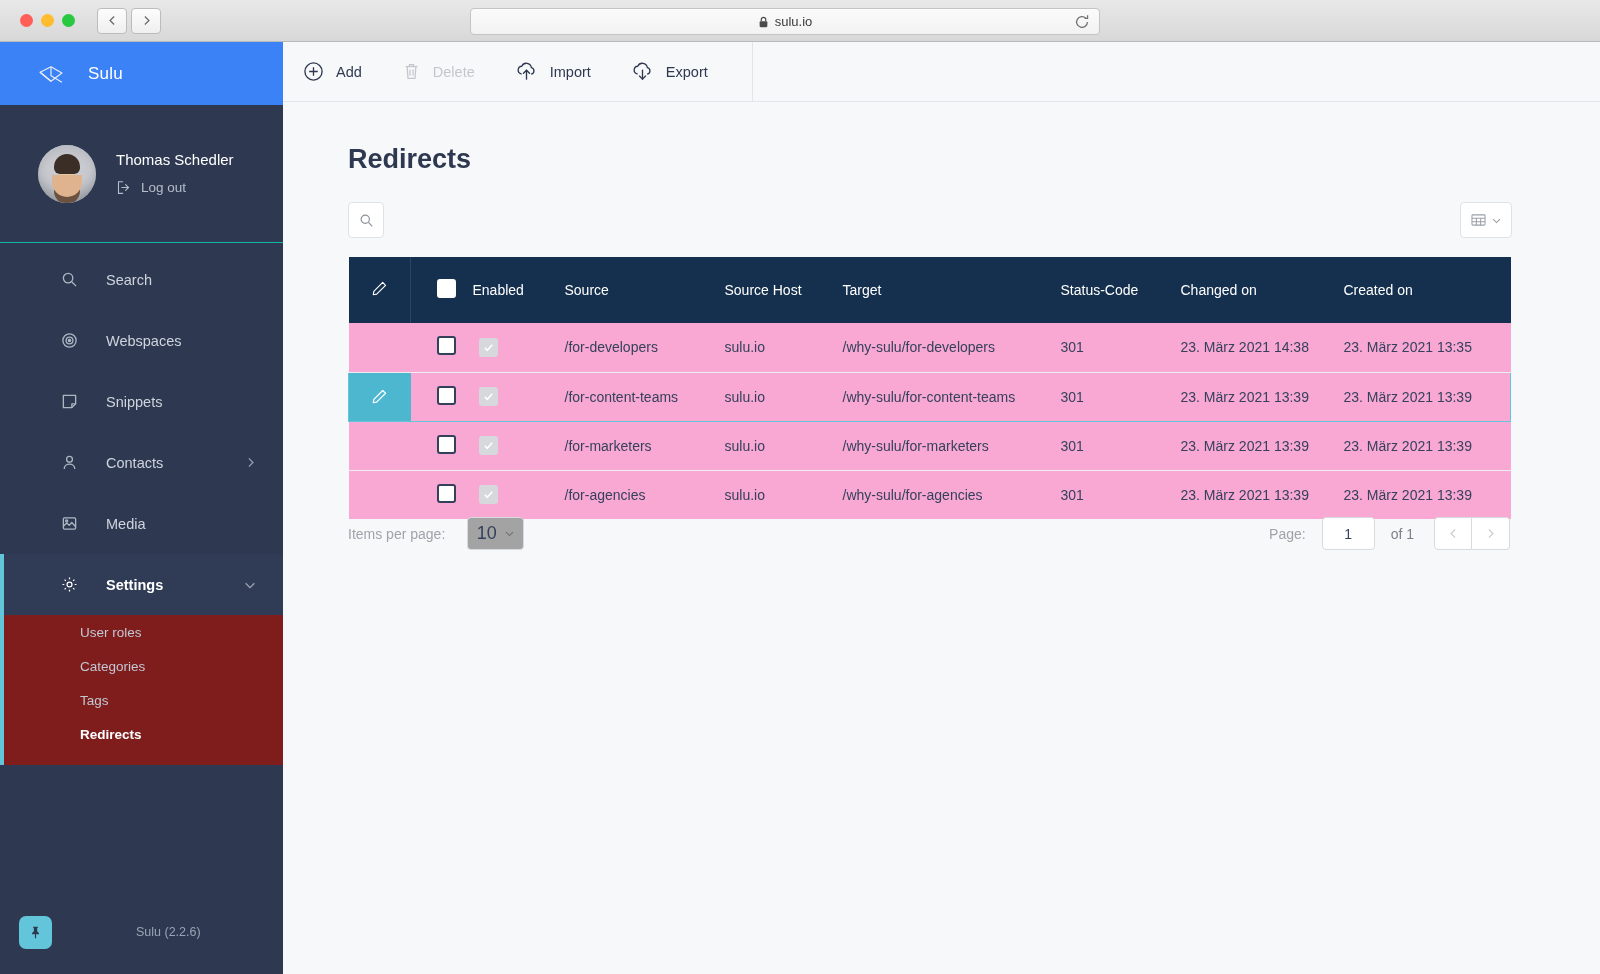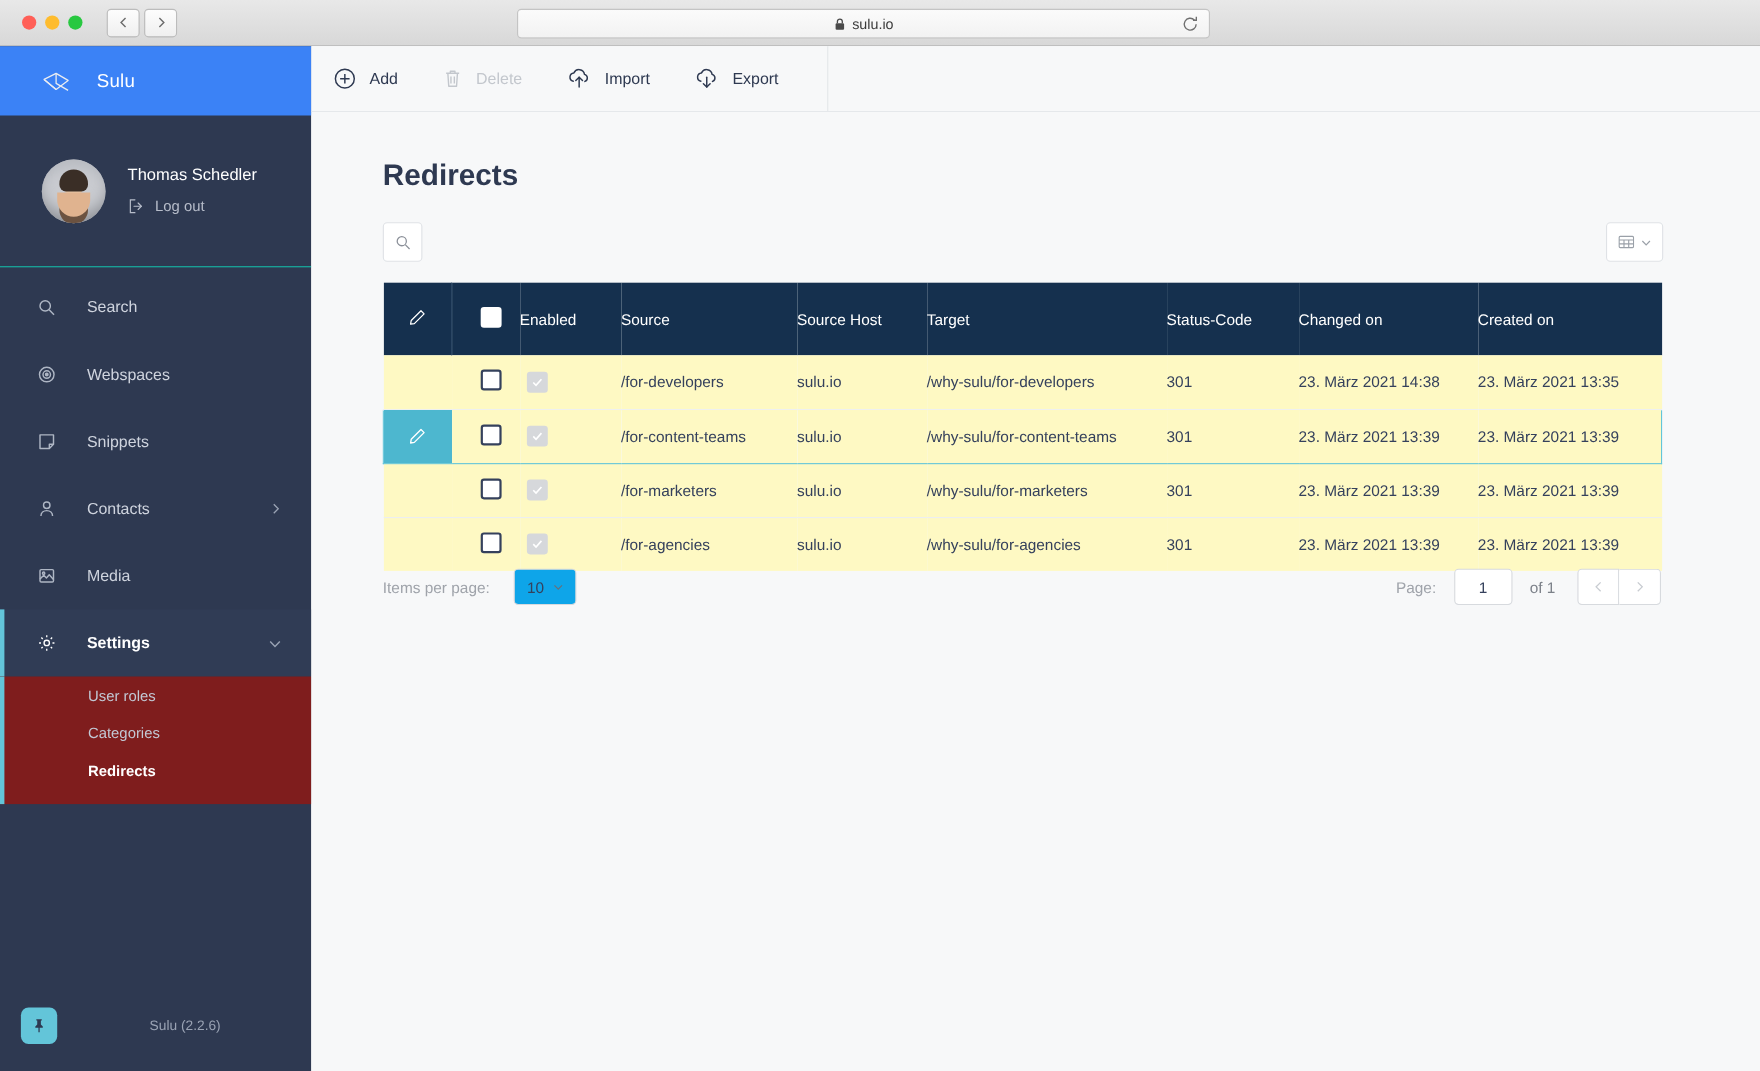--- a/index.html
+++ b/index.html
@@ -78,21 +78,21 @@
     background:#e0b38f; border-radius:0 0 15px 15px;
     box-shadow: 0 9px 0 -2px #6b5240;
   }
   .user-info { line-height: 1.32; }
   .user-name { font-size: 15px; color: #ffffff; }
   .logout { display:flex; align-items:center; gap:10px; margin-top:9px; font-size:13.5px; color:#b7bdca; }
 
   .nav { padding-top: 6px; }
   .nav-item {
     height: 61px; display: flex; align-items: center;
-    padding-left: 33px; gap: 28px;
+    padding-left: 60px; gap: 28px;
     font-size: 14.5px; color: #cfd4de; position: relative;
   }
   .nav-item .ico { width: 18px; display:flex; align-items:center; justify-content:center; flex:none; color:#aeb6c4;}
   .nav-item .chev { position: absolute; right: 26px; color:#9aa3b4; display:flex; }
   .nav-item.active {
     background: #303c55; color: #ffffff; font-weight: bold;
   }
   .nav-item.active::before {
     content:""; position:absolute; left:0; top:0; width:4px; height:100%;
     background:#63c5d9;
@@ -176,21 +176,21 @@
   th.c-edit { width: 62px; text-align: center; border-right:1px solid #2b4664;}
   th.c-check { width: 62px; }
   th.c-enabled { width: 92px; }
   th.c-source { width: 160px; }
   th.c-host  { width: 118px; }
   th.c-target { width: 218px; }
   th.c-status { width: 120px; }
   th.c-changed { width: 163px; }
   th.c-created { width: 167px; }
 
-  tbody tr { background: #fef9c3; height: 49px; }
+  tbody tr { background: #f9a8d4; height: 49px; }
   tbody tr td { font-size: 14px; color: #35415c; border-bottom: 1px solid #eceef1; vertical-align: middle; }
   tbody tr:last-child td { border-bottom: none; }
   td.c-edit { text-align:center; padding:0; }
   td.c-check { text-align:left; padding-left:26px; }
   td.c-enabled { padding-left: 6px; }
 
   tr.selected td {
     border-top: 1px solid #63c5d9;
     border-bottom: 1px solid #63c5d9;
   }
@@ -214,24 +214,24 @@
     color:#ffffff;
   }
 
   
   .pager {
     position: absolute; left: 65px; top: 415px; width: 1162px; height: 40px;
   }
   .ipp { display:flex; align-items:center; gap:22px; }
   .ipp-label { font-size: 14px; color: #9fa3aa; }
   .select-box {
-    width: 57px; height: 33px; background:#0ea5e9;
+    width: 57px; height: 33px; background:#a3a3a3;
     border:1px solid #d7dade; border-radius:4px;
     display:flex; align-items:center; justify-content:center; gap:7px;
-    font-size: 14px; color:#35415c;
+    font-size: 18px; color:#35415c;
   }
   .pager-right {
     position:absolute; right:0; top:0; display:flex; align-items:center; gap:16px;
   }
   .page-label { font-size: 14px; color:#9fa3aa; }
   .page-input {
     width: 53px; height: 33px; background:#fff;
     border:1px solid #d7dade; border-radius:4px;
     display:flex; align-items:center; justify-content:center;
     font-size:14px; color:#35415c;
@@ -391,20 +391,23 @@
           </svg>
       </span>
     </div>
 
     <div class="subnav">
       <div class="subnav-item">
         <span>User roles</span>
       </div>
       <div class="subnav-item">
         <span>Categories</span>
+      </div>
+      <div class="subnav-item">
+        <span>Tags</span>
       </div>
       <div class="subnav-item active">
         <span>Redirects</span>
       </div>
     </div>
   </div>
 
   <div class="sidebar-footer">
     <div class="pin-btn">
       <span>

